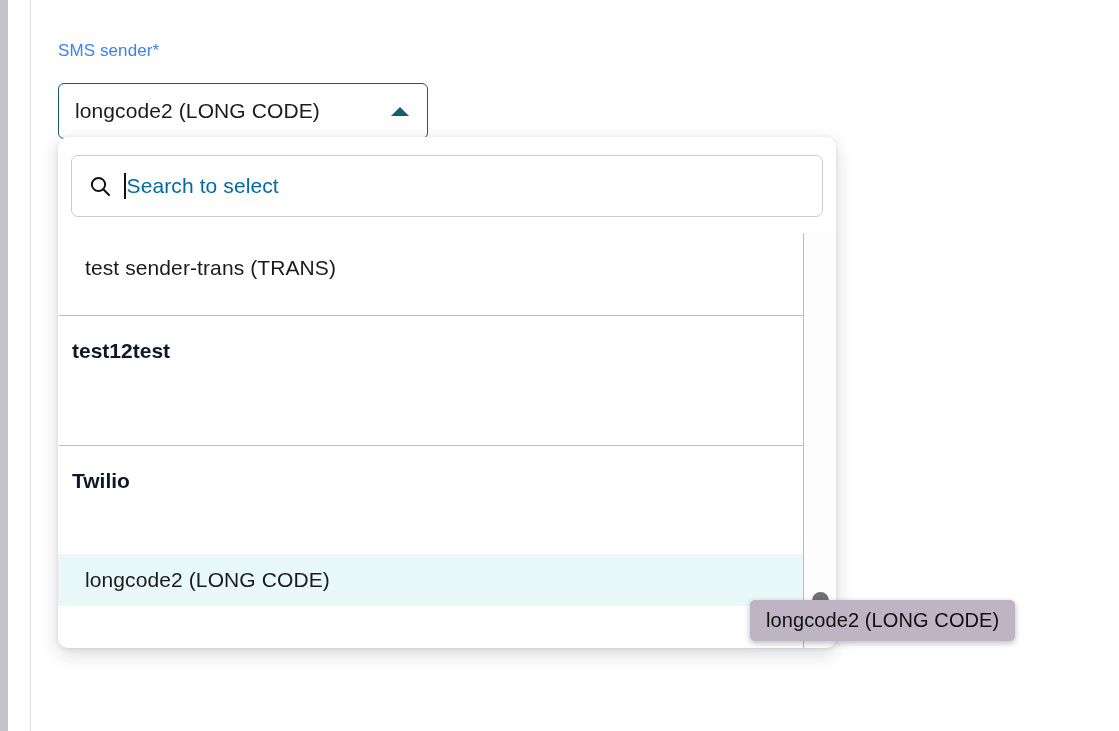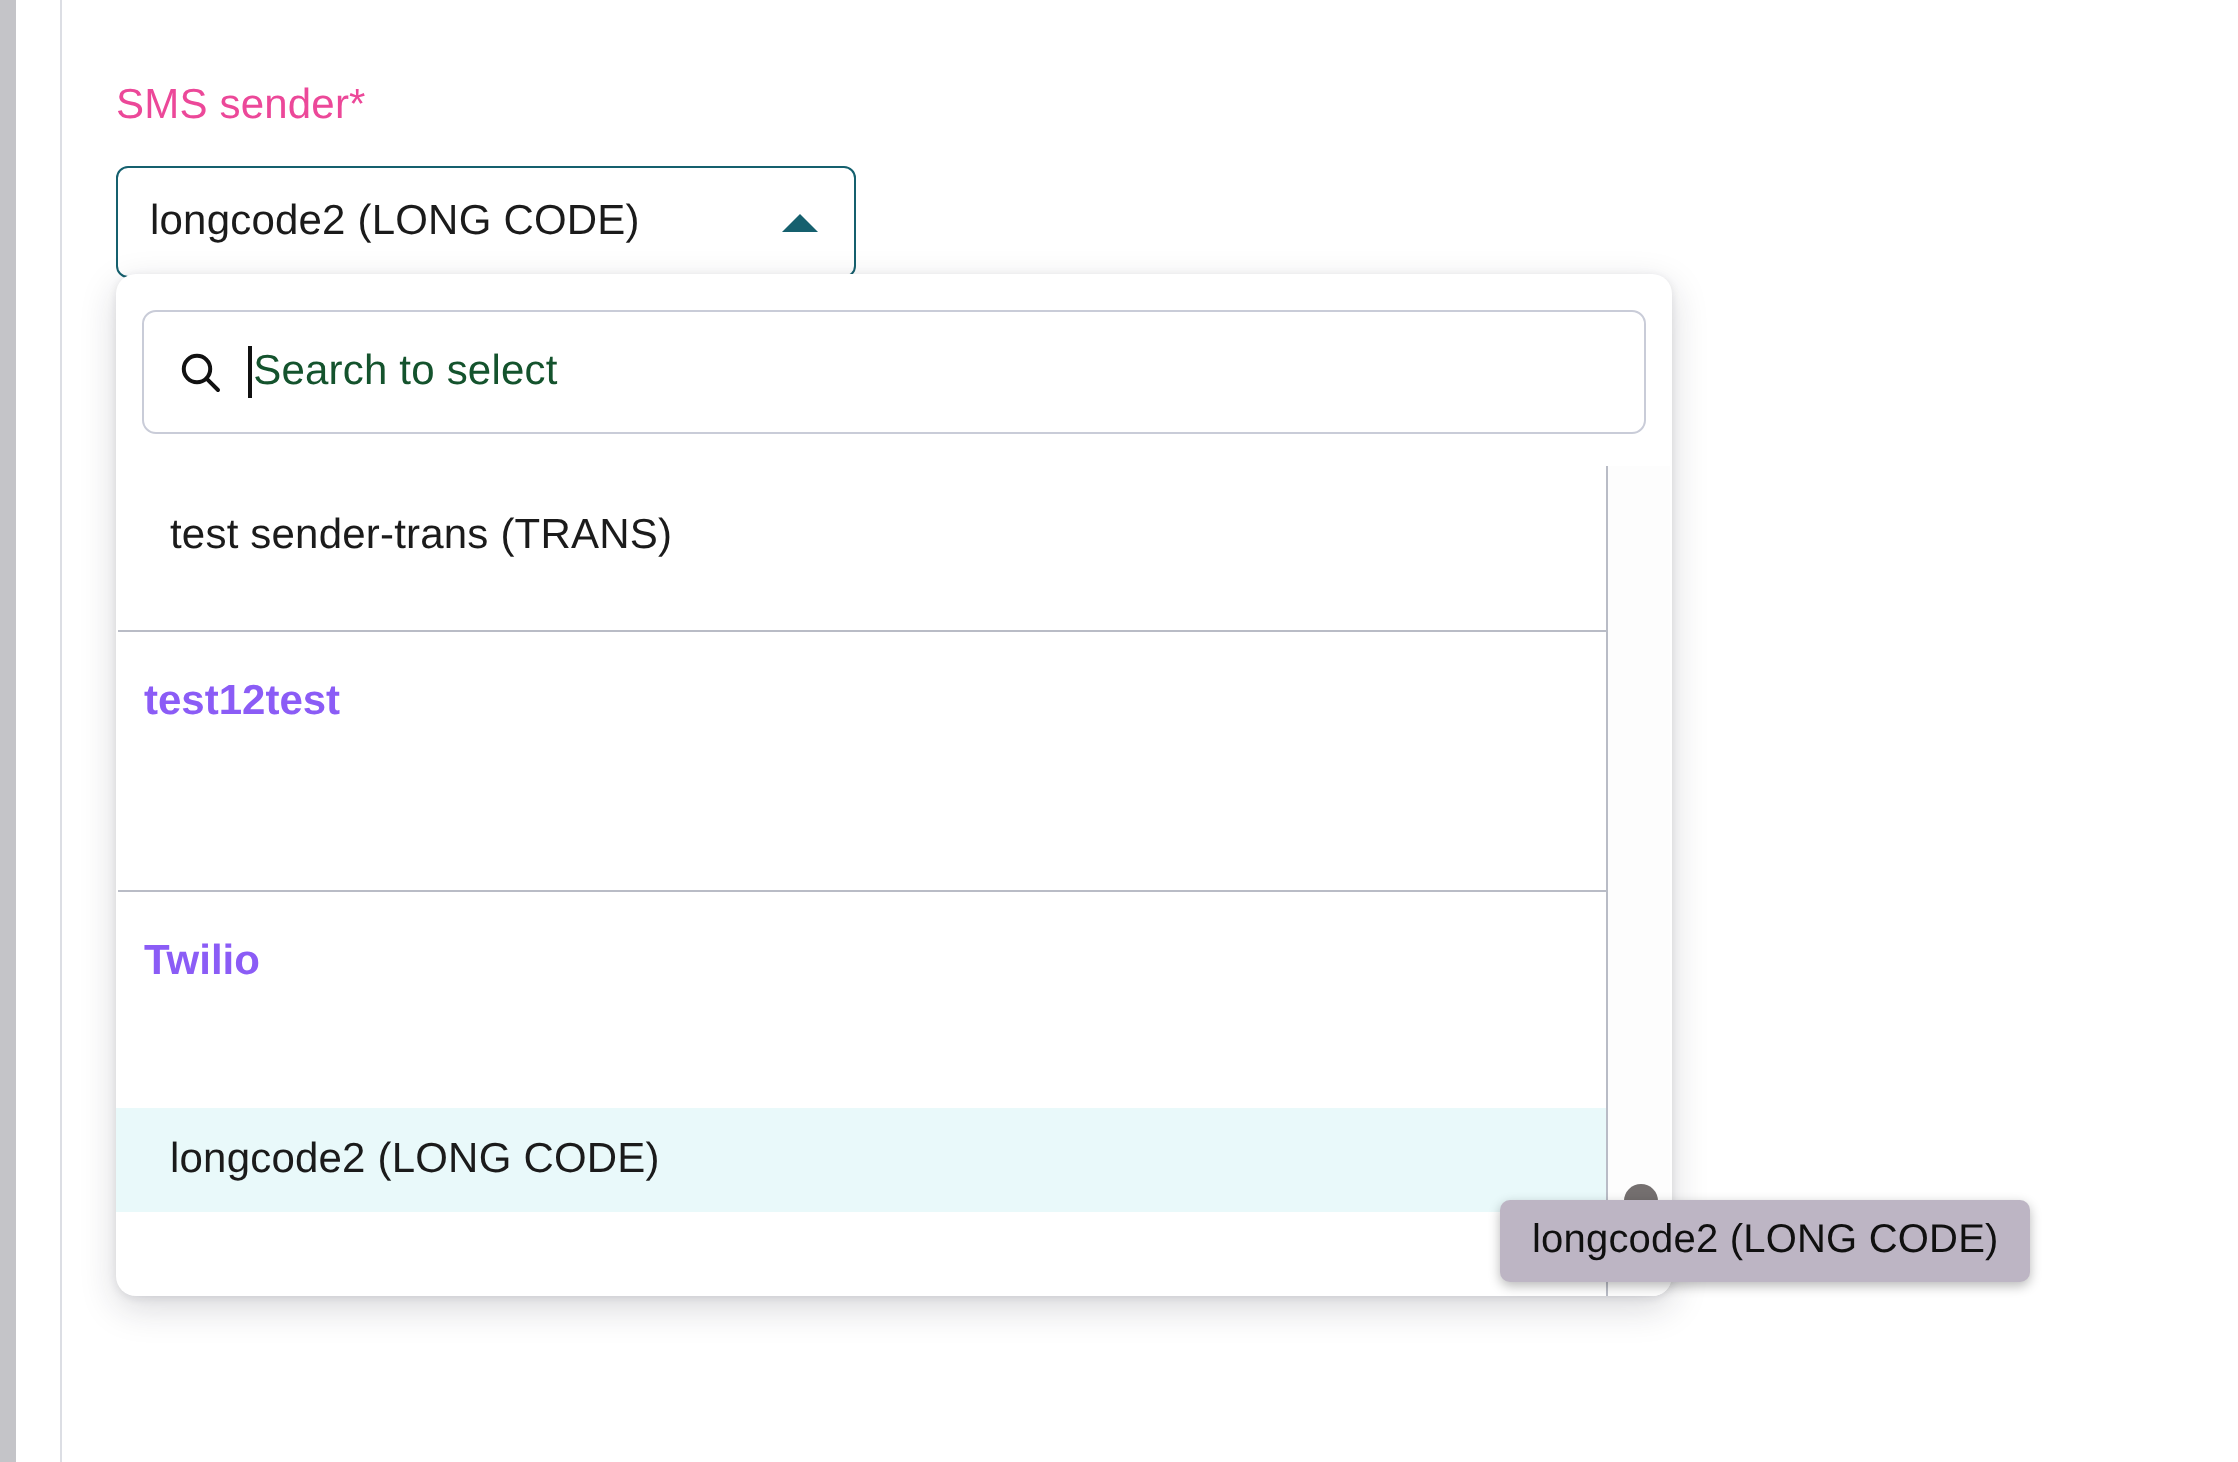--- a/index.html
+++ b/index.html
@@ -28,22 +28,22 @@
     left: 30px; top: 0;
     width: 1px; height: 731px;
     background: #dcdee4;
   }
 
   
   .field-label {
     position: absolute;
     left: 58px;
     top: 41px;
-    font-size: 21px;
-    color: #ec4899;
+    font-size: 17px;
+    color: #3b82f6;
     letter-spacing: 0.1px;
     white-space: nowrap;
   }
 
   
   .select-control {
     position: absolute;
     left: 58px;
     top: 83px;
     width: 370px;
@@ -120,21 +120,21 @@
   }
   .caret {
     width: 1.6px;
     height: 26px;
     background: #111111;
     margin-right: 1px;
     flex: 0 0 auto;
   }
   .search-placeholder {
     font-size: 21px;
-    color: #14532d;
+    color: #0369a1;
     letter-spacing: 0.1px;
     white-space: nowrap;
   }
 
   
   .option-list {
     position: absolute;
     left: 0;
     top: 96px;
     right: 0;
@@ -143,21 +143,21 @@
   .group-divider {
     position: absolute;
     left: 1px;
     width: 745px;
     height: 1px;
     background: #b9bcc6;
   }
   .group-header {
     font-size: 21px;
     font-weight: bold;
-    color: #8b5cf6;
+    color: #0f172a;
     padding: 0 0 0 14px;
     height: 52px;
     line-height: 52px;
     white-space: nowrap;
   }
   .option-row {
     font-size: 21px;
     color: #1b1b1b;
     letter-spacing: 0.1px;
     padding-left: 27px;

